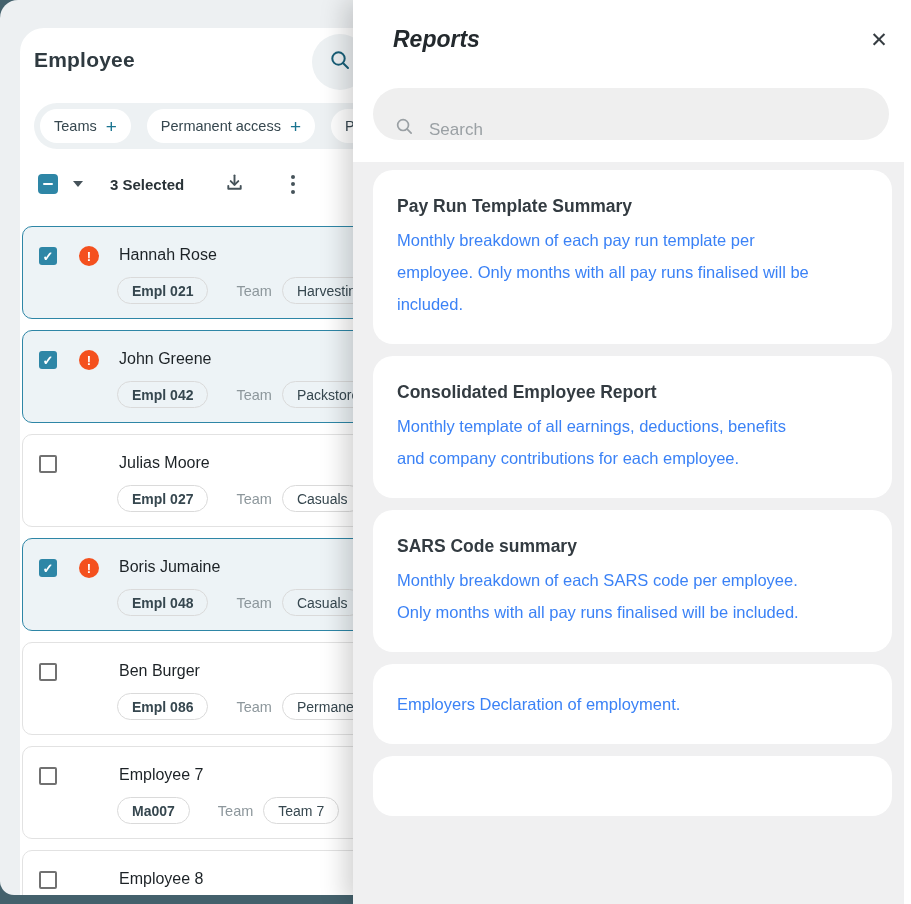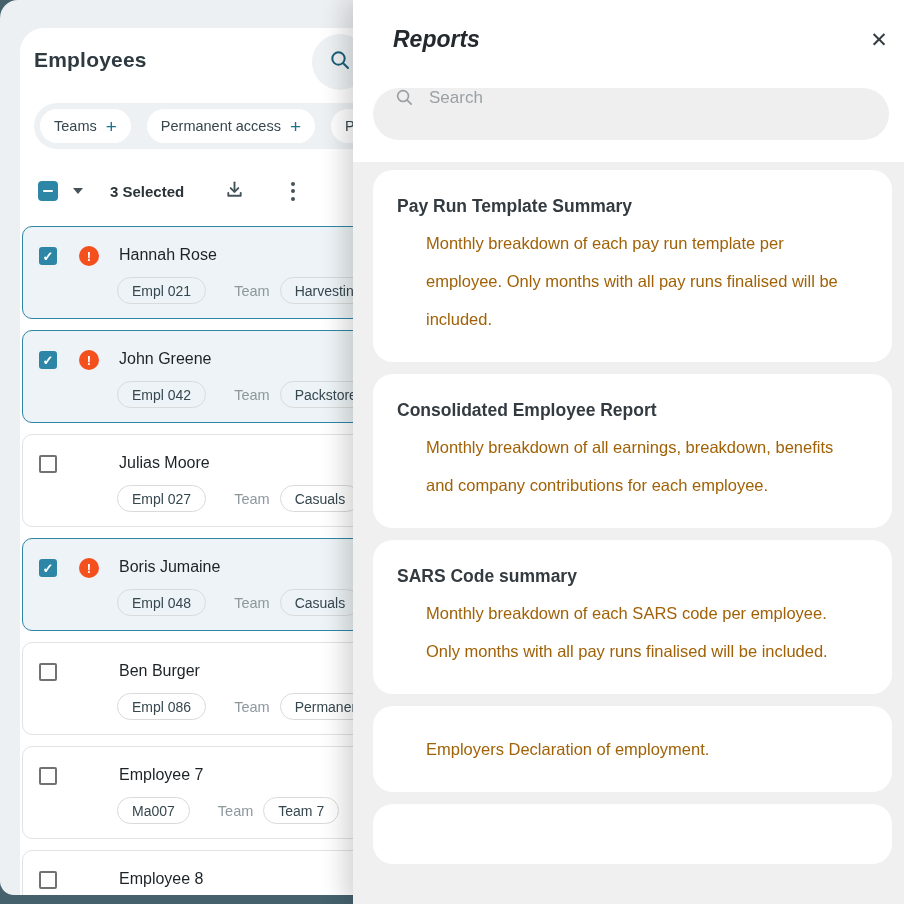--- a/index.html
+++ b/index.html
@@ -41,21 +41,21 @@
   }
   .filter-chip {
     display:flex; align-items:center; gap:9px;
     height:34px; padding:0 14px; background:#ffffff; border-radius:17px;
     font-size:14.5px; color:#36474f; white-space:nowrap; cursor:pointer;
   }
   .filter-chip .plus { color:#1a7490; font-size:19px; font-weight:500; line-height:1; }
   .filter-chip.stub { min-width:70px; }
 
   
-  .sel-toolbar { position:absolute; left:18px; top:144px; height:24px; display:flex; align-items:center;margin-top:7px; }
+  .sel-toolbar { position:absolute; left:18px; top:144px; height:24px; display:flex; align-items:center; }
   .master-cb {
     width:20px; height:20px; border-radius:4px; background:#2e86a6;
     display:flex; align-items:center; justify-content:center; cursor:pointer;
   }
   .master-cb .minus { width:10px; height:2.2px; background:#fff; border-radius:1px; }
   .caret {
     margin-left:15px; width:0; height:0; cursor:pointer;
     border-left:5.5px solid transparent; border-right:5.5px solid transparent;
     border-top:6px solid #46535a;
   }
@@ -84,67 +84,67 @@
   .warn-badge {
     position:absolute; left:56px; top:19px; width:20px; height:20px; border-radius:50%;
     background:#f4501e; color:#fff; font-size:13px; font-weight:800;
     display:none; align-items:center; justify-content:center; line-height:1;
   }
   .emp-card.has-warning .warn-badge { display:flex; }
   .emp-name { position:absolute; left:96px; top:19px; font-size:16px; font-weight:400; color:#1c2226; }
   .emp-chips { position:absolute; left:94px; top:50px; display:flex; align-items:center; white-space:nowrap; }
   .pill {
     border:1px solid #dadada; border-radius:15px; padding:4.5px 14px;
-    font-size:14px; color:#36474f; background:transparent;
+    font-size:14px; color:#36474f; background:transparent;font-weight:bold;
   }
   .team-label { margin-left:28px; font-size:14.5px; color:#8d979c; }
   .team-pill { margin-left:10px; font-weight:500; }
 
   
   .drawer {
     position:absolute; left:353px; top:0; right:0; height:904px;
     background:#ffffff;
     box-shadow:-8px 0 24px rgba(0,0,0,.18);
   }
   .drawer-title { position:absolute; left:40px; top:26px; font-size:23px; font-weight:600; color:#23292d;font-style:italic; }
   .drawer-close {
     position:absolute; right:16px; top:24px; width:32px; height:32px; cursor:pointer;
     display:flex; align-items:center; justify-content:center;
     font-size:21px; color:#363d42;
   }
   .drawer-search {
     position:absolute; left:20px; right:22px; top:88px; height:52px;
     background:#efefef; border-radius:26px;
-    display:flex; align-items:flex-start; padding:0 22px;
+    display:flex; align-items:flex-end; padding:0 22px;
   }
   .drawer-search input {
     border:none; outline:none; background:transparent;
     margin-left:15px; font-size:17px; color:#444; width:100%;
     font-family:"Liberation Sans", sans-serif;
   }
   .drawer-search input::placeholder { color:#9aa0a4; }
   .report-list {
     position:absolute; left:0; right:7px; top:162px; bottom:0;
     background:#f0f0f1; padding:8px 12px 0 20px; overflow:hidden;
   }
   .report-card {
     background:#fff; border-radius:20px; padding:24px; margin-bottom:12px; cursor:pointer;
   }
   .report-card h3 { font-size:17.5px; font-weight:700; color:#333b41; line-height:24px; margin-bottom:6px; }
-  .report-card p { font-size:16.5px; color:#a16207; line-height:38px; white-space:pre-line;margin-left:29px; }
+  .report-card p { font-size:16.5px; color:#3b82f6; line-height:32px; white-space:pre-line; }
   .report-card.sliver { height:60px; }
   .drawer-scrollbar { position:absolute; right:0; top:140px; bottom:0; width:7px; background:#ffffff; }
 </style>
 </head>
 <body>
 
 <div class="surface">
   <div class="employees-panel">
 
-    <div class="emp-title">Employees</div>
+    <div class="emp-title">Employee</div>
 
     <div class="emp-search-btn">
       <span>
         <svg width="22" height="22" viewBox="0 0 22 22" fill="none">
           <circle cx="9.5" cy="9.5" r="6.2" stroke="#185f78" stroke-width="2"></circle>
           <line x1="14.2" y1="14.2" x2="19" y2="19" stroke="#185f78" stroke-width="2" stroke-linecap="round"></line>
         </svg>
       </span>
     </div>
 
@@ -287,21 +287,21 @@
 
   <div class="report-list">
       <div class="report-card">
     <h3>Pay Run Template Summary</h3>
     <p>Monthly breakdown of each pay run template per
 employee. Only months with all pay runs finalised will be
 included.</p>
   </div>
       <div class="report-card">
     <h3>Consolidated Employee Report</h3>
-    <p>Monthly breakdown of all earnings, breakdown, benefits
+    <p>Monthly template of all earnings, deductions, benefits
 and company contributions for each employee.</p>
   </div>
       <div class="report-card">
     <h3>SARS Code summary</h3>
     <p>Monthly breakdown of each SARS code per employee.
 Only months with all pay runs finalised will be included.</p>
   </div>
       <div class="report-card">
     <p>Employers Declaration of employment.</p>
   </div>

